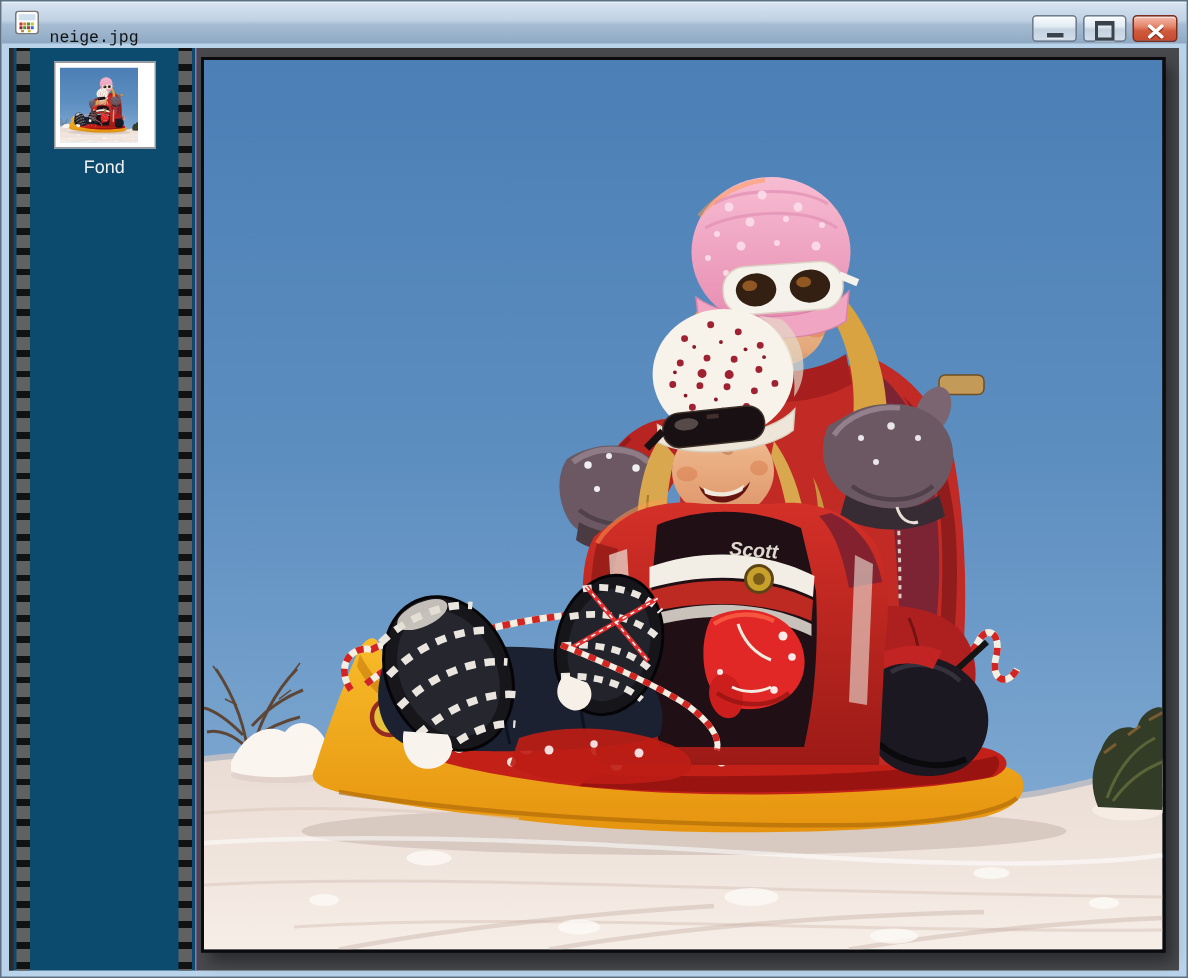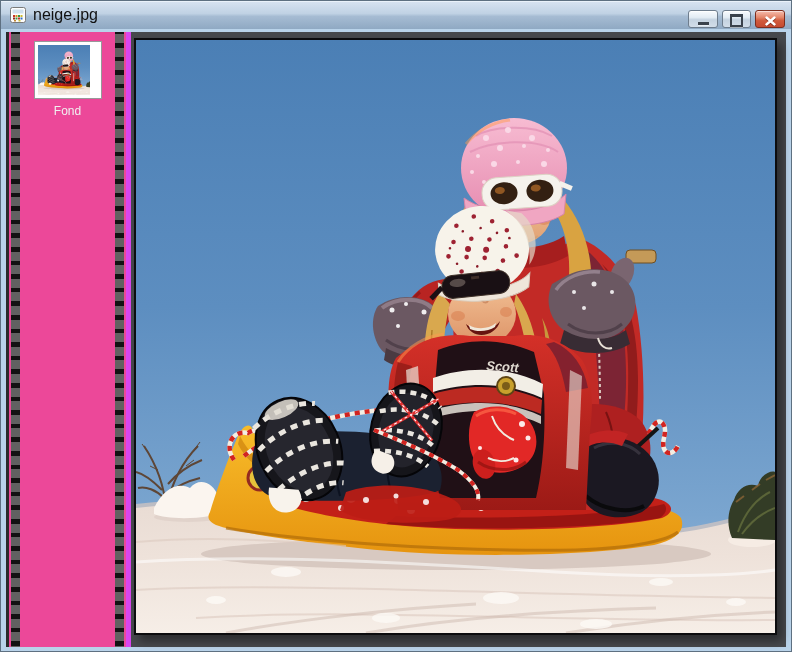--- a/index.html
+++ b/index.html
@@ -2,35 +2,35 @@
 <html><head>
 <meta charset="utf-8">
 <style>
   html,body{margin:0;padding:0;background:#777;font-family:"Liberation Sans",sans-serif;}
   .window{position:relative;width:792px;height:652px;background:#b9d3ea;border:1px solid #5e7081;box-sizing:border-box;overflow:hidden;}
   
   .titlebar{position:absolute;left:0;top:0;right:0;height:28px;
     background:linear-gradient(#d8e3f1 0%,#c0d2e4 45%,#a6bcd3 55%,#8fa9c3 100%);
     box-shadow:inset 0 1px 0 #eaf2fa;}
   .app-icon{position:absolute;left:9px;top:6px;width:16px;height:16px;}
-  .title-text{position:absolute;left:32px;top:0;line-height:27px;font-size:16px;color:#111;}
+  .title-text{position:absolute;left:32px;top:12px;line-height:27px;font-size:11px;color:#111;font-family:Liberation Mono, monospace;}
   .controls{position:absolute;top:9px;right:6px;display:flex;gap:4px;}
   .btn{height:18px;border-radius:3px;border:1px solid #6e7d8d;box-sizing:border-box;
     background:linear-gradient(#f8fbfe,#e3ecf4 40%,#c4d2e0 55%,#d2dde9);
     box-shadow:inset 0 1px 0 rgba(255,255,255,.9);padding:0;cursor:default;}
   .btn-min{width:30px}.btn-max{width:29px}
   .btn-close{width:30px;border-color:#7d2d1d;
     background:linear-gradient(#f6bdae 0%,#e4876b 40%,#d05a3c 60%,#c64a30 100%);
     box-shadow:inset 0 1px 0 rgba(255,255,255,.55);}
   .glyph-min{display:block;width:11px;height:3px;background:#3a424c;margin:9px auto 0;box-shadow:0 1px 0 rgba(255,255,255,.5);}
   .glyph-max{display:block;width:9px;height:8px;border:2px solid #3a424c;border-top-width:3px;margin:2px auto 0;box-shadow:0 1px 0 rgba(255,255,255,.4);}
   .glyph-close{display:block;margin:3px auto 0;}
   
   .content{position:absolute;left:5px;right:5px;top:31px;bottom:4px;display:flex;}
-  .filmstrip{position:relative;width:125px;background:#ec4899;border-left:3px solid #2b2b2b;border-right:5px solid #d946ef;box-sizing:border-box;flex:0 0 125px;}
+  .filmstrip{position:relative;width:125px;background:#0c4a6e;border-left:3px solid #2b2b2b;border-right:1px solid #d946ef;box-sizing:border-box;flex:0 0 125px;}
   .sprockets{position:absolute;top:0;bottom:0;width:9px;
     background:repeating-linear-gradient(to bottom,#121212 0 2px,#616161 2px 11px,#121212 11px 13.6px);}
   .sprockets.left{left:2px}.sprockets.right{right:2px}
   .strip-inner{position:relative;display:flex;flex-direction:column;align-items:center;padding-top:9px;}
   .thumb-frame{width:60px;background:#fff;border:1px solid #98989a;padding:3px 3px;cursor:pointer;}
   .thumb-frame svg{display:block;}
   .thumb-label{margin-top:5px;font-size:12px;color:#f0f0f0;}
   .viewer{position:relative;flex:1;background:#47494d;}
   .photo{position:absolute;left:3px;top:6px;border:2px solid #0c0c0e;background:#000;box-shadow:5px 6px 9px rgba(0,0,0,.4);}
   .photo svg{display:block;}

